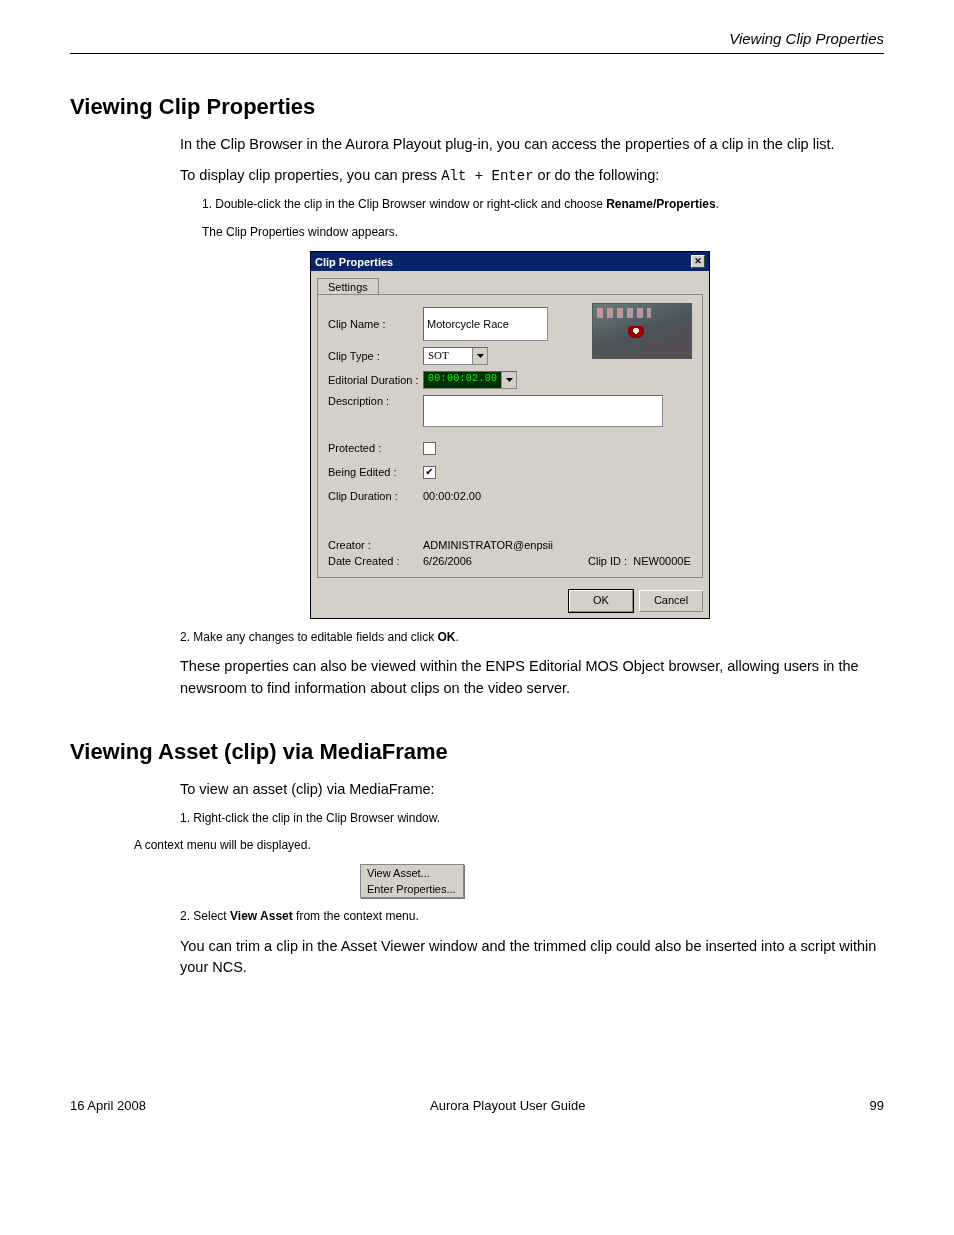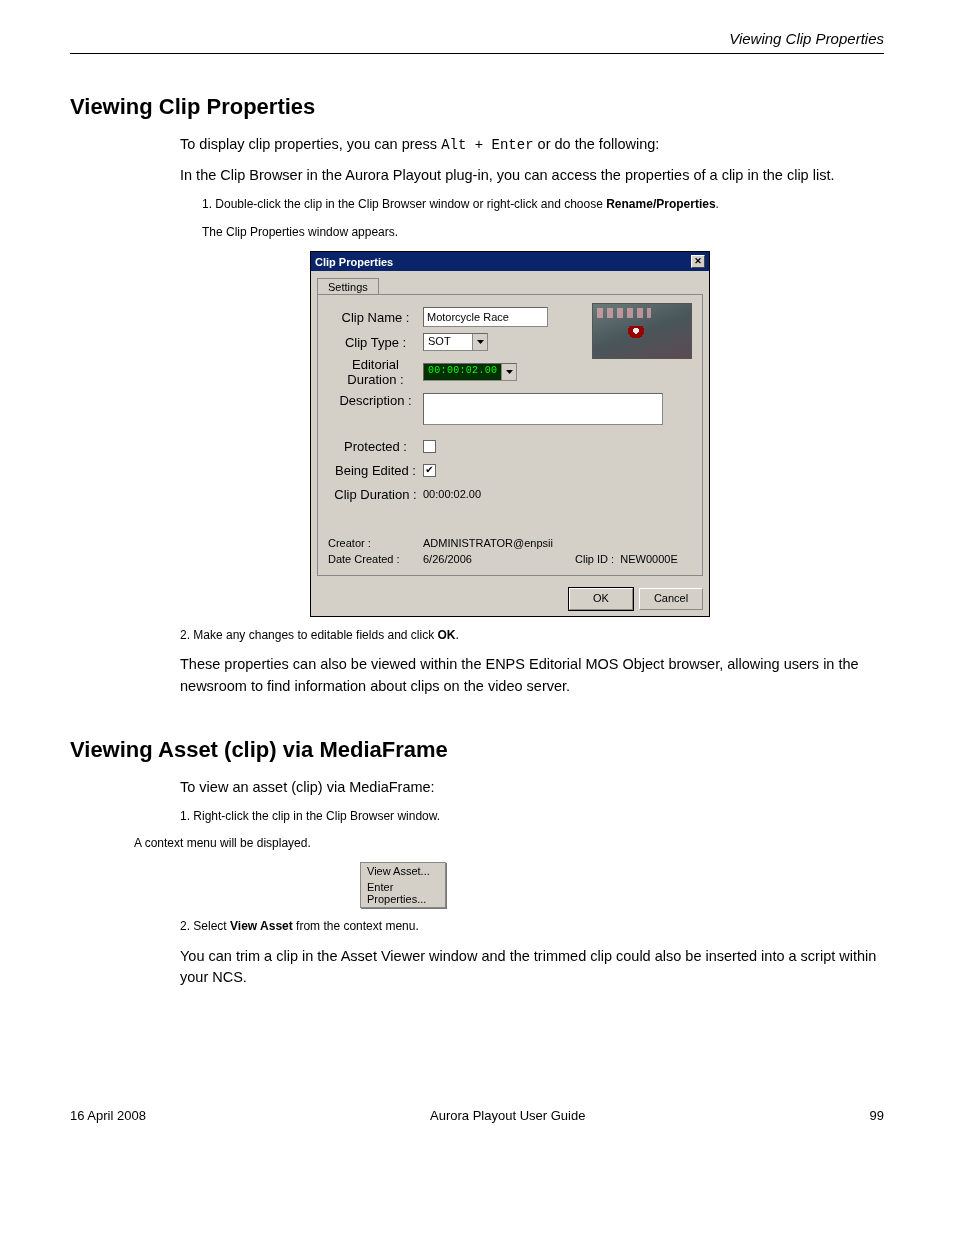--- a/index.html
+++ b/index.html
@@ -102,44 +102,44 @@
     position: relative;
   }
   .form-row {
     display: flex;
     align-items: center;
     margin-bottom: 6px;
     min-height: 18px;
   }
   .form-row .lbl {
     width: 95px;
-    font-size: 13px;
+    font-size: 11px;
     color: #000;
-    text-align: center;
   }
   .txt-input {
     font-family: Tahoma, Arial, sans-serif;
     font-size: 11px;
     border: 1px solid #888;
     border-top-color: #666; border-left-color: #666;
     background: #fff;
     padding: 1px 3px;
-    height: 20px;
+    height: 34px;
   }
   .dd {
     display: inline-flex;
     border: 1px solid #888;
     border-top-color: #666; border-left-color: #666;
     background: #fff;
     height: 18px;
   }
   .dd-val {
     padding: 1px 4px;
     font-size: 11px;
     min-width: 48px;
+    font-family: Liberation Serif, serif;
   }
   .dd-btn {
     width: 15px;
     background: #d4d0c8;
     border-left: 1px solid #888;
     display: flex;
     align-items: center;
     justify-content: center;
   }
   .dd-btn svg { display: block; }
@@ -211,21 +211,21 @@
     border-top-color: #fff; border-left-color: #fff;
     text-align: center;
     line-height: 19px;
   }
   .btn.default {
     outline: 1px solid #000;
   }
 
   
   .ctx-menu {
-    width: 86px;
+    width: 104px;
     margin: 8px 0 8px 290px;
     border: 1px solid #888;
     background: #d4d0c8;
     font-family: Tahoma, Arial, sans-serif;
     font-size: 11px;
     box-shadow: 1px 1px 0 #777;
   }
   .ctx-item {
     padding: 2px 6px;
   }
@@ -239,25 +239,25 @@
 </style>
 </head>
 <body>
 
 <div class="page">
   <div class="header-right">Viewing Clip Properties</div>
   <hr class="top-rule">
 
   <h2 class="section-title">Viewing Clip Properties</h2>
 
+  <p class="body indent">In the Clip Browser in the Aurora Playout plug-in, you can access the properties of a clip in the clip list.</p>
+
   <p class="body indent">
     <span>To display clip properties, you can press </span><span class="tt">Alt + Enter</span><span> or do the following:</span>
   </p>
-
-  <p class="body indent">In the Clip Browser in the Aurora Playout plug-in, you can access the properties of a clip in the clip list.</p>
 
   <p class="step">
     <span class="step-num"></span><span>1. Double-click the clip in the Clip Browser window or right-click and choose </span><span class="bold">Rename/Properties</span><span>.</span>
   </p>
   <p class="step" style="margin-left:132px">The Clip Properties window appears.</p>
 
   <div class="dialog">
     <div class="titlebar">
       <span>Clip Properties</span>
       <div class="close-btn">✕</div>
@@ -321,21 +321,21 @@
       </div>
 
       <div style="height:24px"></div>
 
       <div class="info-row">
         <div class="lbl">Creator :</div>
         <div>ADMINISTRATOR@enpsii</div>
       </div>
       <div class="info-row">
         <div class="lbl">Date Created :</div>
-        <div style="width:152px">6/26/2006</div>
+        <div style="width:165px">6/26/2006</div>
         <div><span>Clip ID :</span>&nbsp;&nbsp;<span>NEW0000E</span></div>
       </div>
     </div>
     <div class="btn-row">
       <div class="btn default">OK</div>
       <div class="btn">Cancel</div>
     </div>
   </div>
 
   <p class="step">

